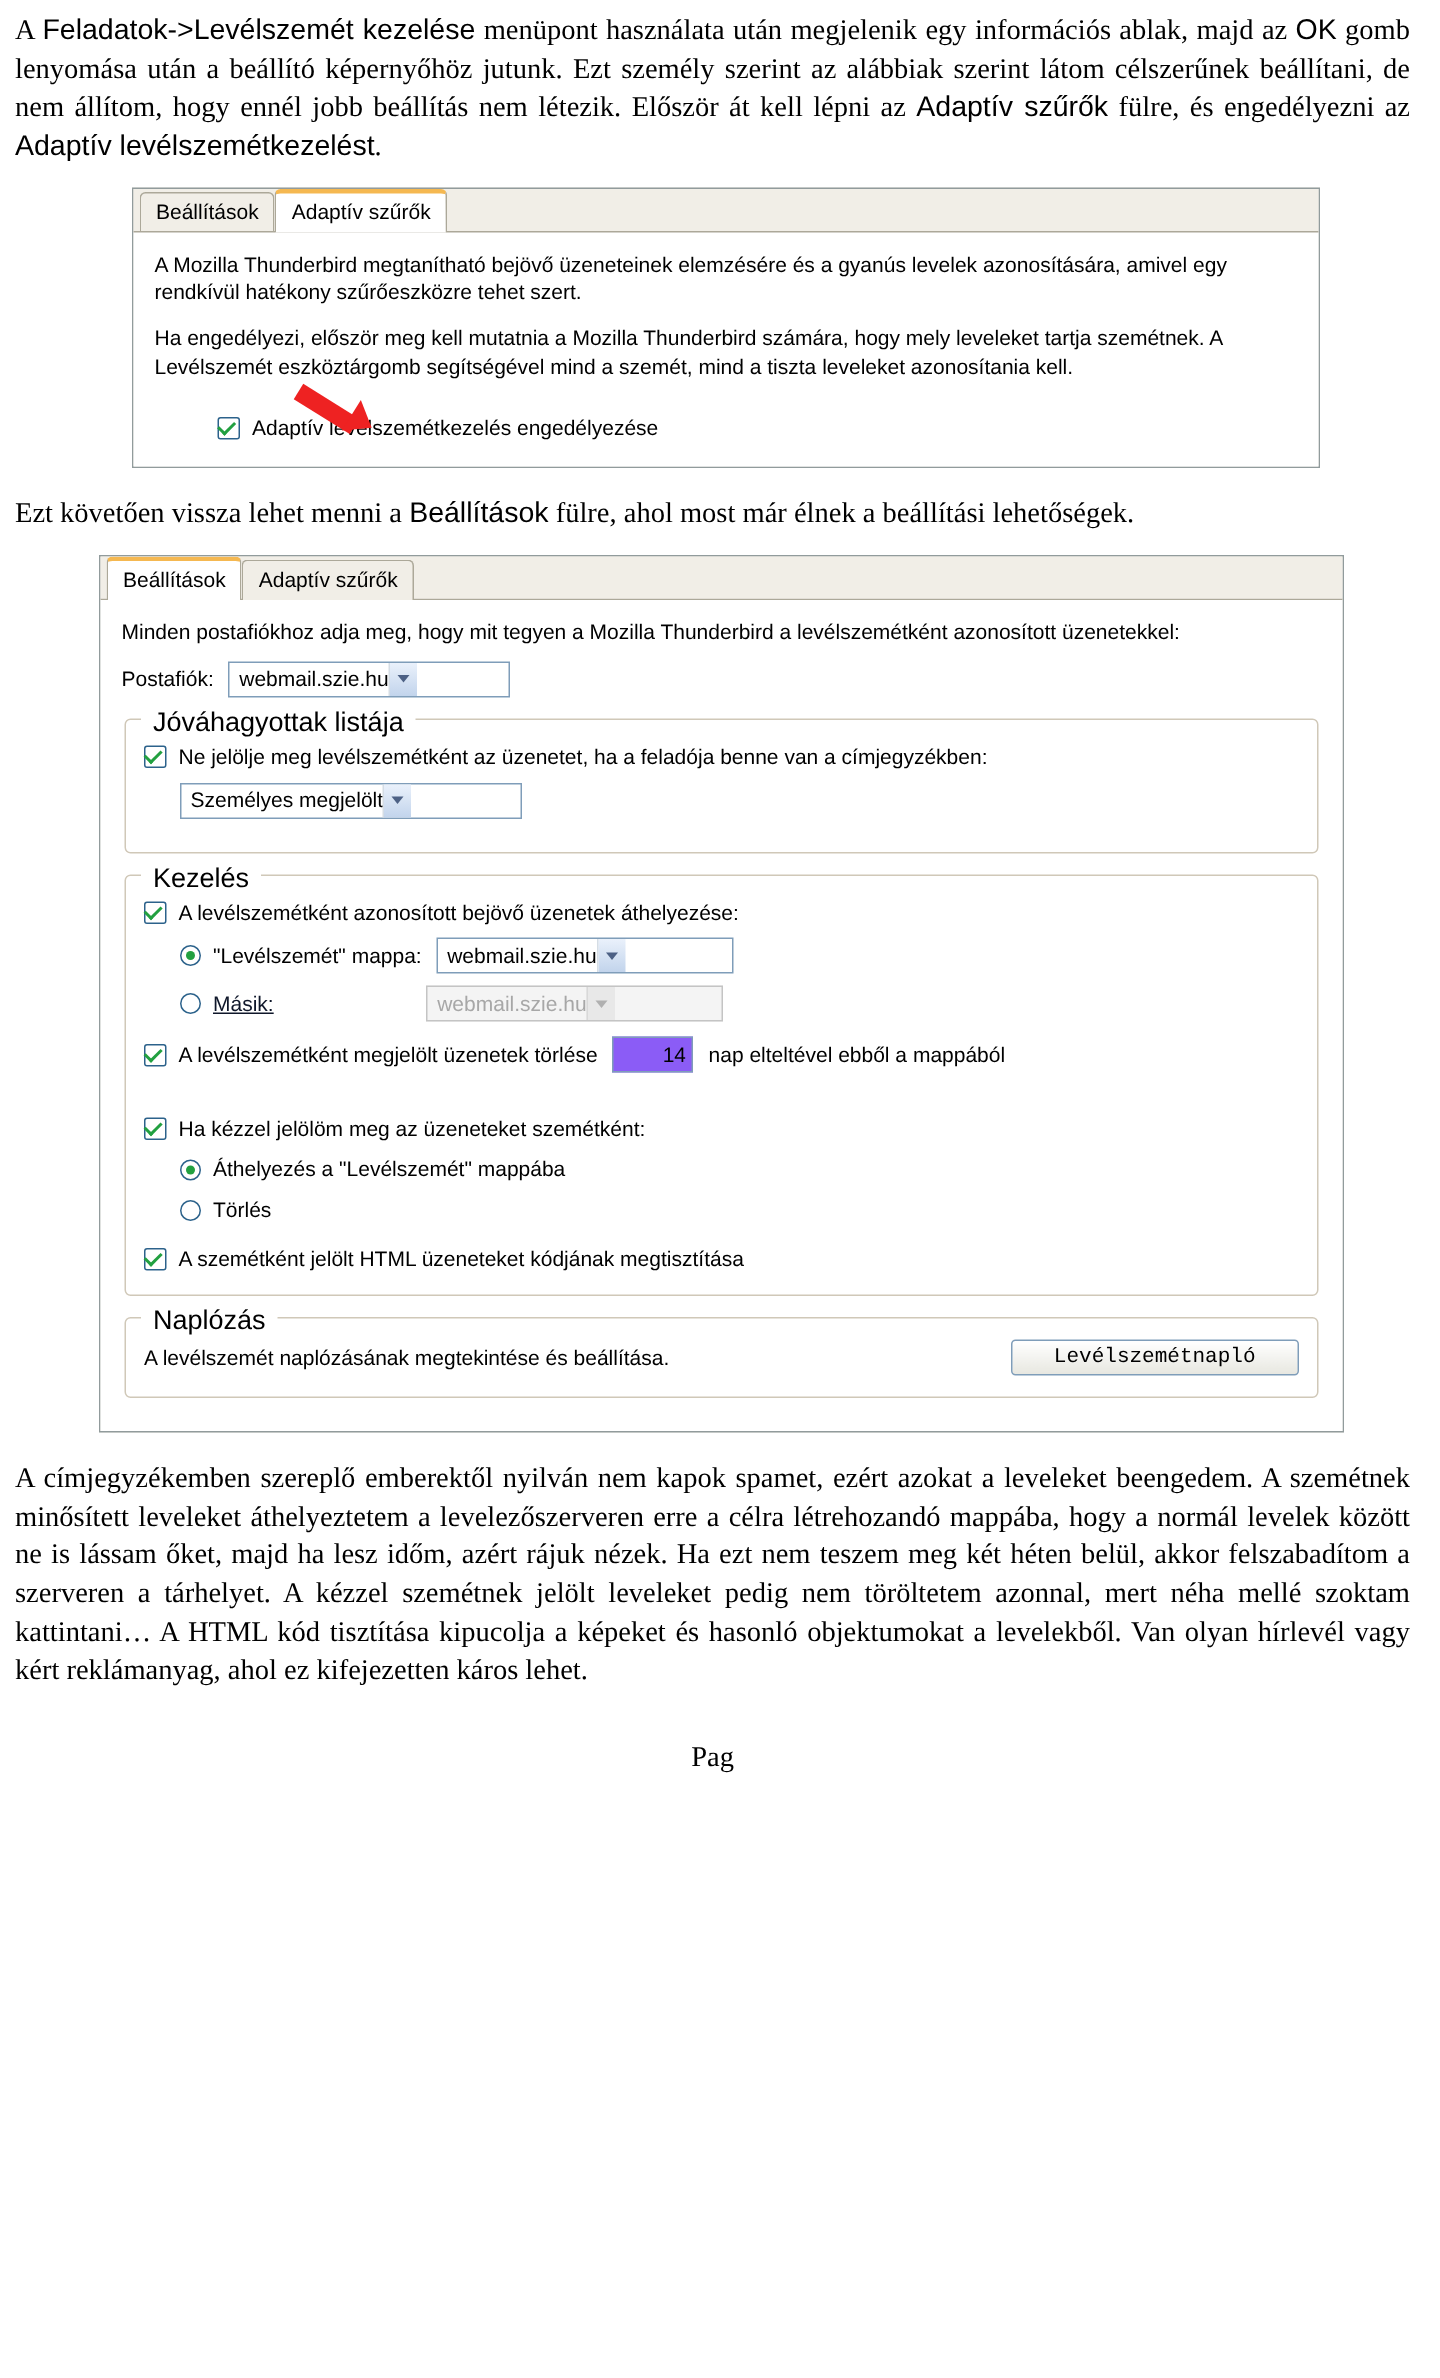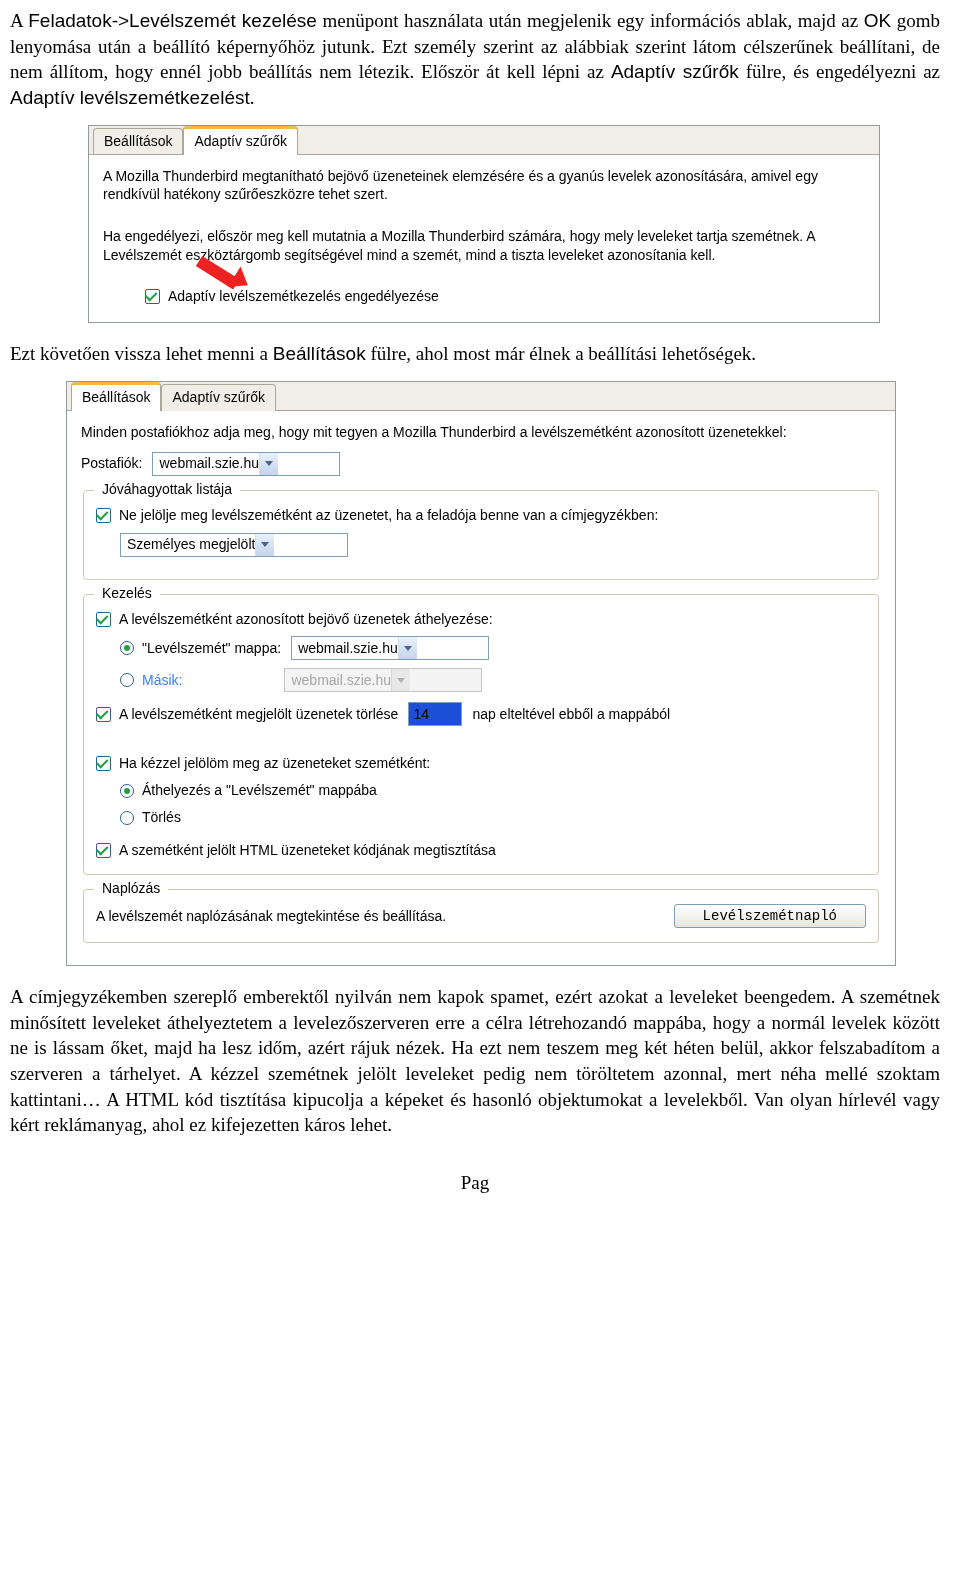--- a/index.html
+++ b/index.html
@@ -119,21 +119,21 @@
     border-radius: 4px;
     margin: 14px 2px 0 2px;
     padding: 14px 12px 14px 12px;
     position: relative;
   }
   .fieldset .legend {
     position: absolute;
     top: -11px; left: 10px;
     background: #fff;
     padding: 0 8px;
-    font-size: 14px;
+    font-size: 18px;
   }
   .select {
     display: inline-flex;
     align-items: center;
     border: 1px solid #7F9DB9;
     background: #fff;
     height: 22px;
     font-size: 14px;
     min-width: 160px;
     padding-left: 6px;
@@ -150,56 +150,56 @@
     content:"";
     width:0;height:0;
     border-left:4px solid transparent;
     border-right:4px solid transparent;
     border-top:5px solid #4D6185;
   }
   .select.disabled .arrowbtn { background:#E8E8E8; border-left-color:#D8D8D8; }
   .select.disabled .arrowbtn::after { border-top-color:#B0B0B0; }
   .tinput {
     border: 1px solid #7F9DB9;
-    background:#1d4ed8;
+    background:#8b5cf6;
     height: 22px;
     width: 44px;
     padding: 0 4px;
     font-size:14px;
-    text-align:left;
+    text-align:right;
   }
   .btn {
     border: 1px solid #7F9DB9;
     background: linear-gradient(#fff,#E7E7E0);
     border-radius: 3px;
     padding: 3px 28px;
     font-size: 14px;
     font-family: Liberation Mono, monospace;
     cursor: default;
   }
   .row { display:flex;align-items:center;gap:10px;margin:8px 0; }
   .indent { margin-left: 24px; }
   .indent2 { margin-left: 42px; }
   .pagefoot { text-align:center; font-family:"Times New Roman",serif; font-size:19px; margin-top:32px; }
-  .disabled-text { color:#3b82f6; }
+  .disabled-text { color:#0f172a;text-decoration:underline; }
 </style>
 </head>
 <body>
 
 <p>
   <span>A </span><span class="sans">Feladatok-&gt;Levélszemét kezelése</span><span> menüpont használata után megjelenik egy információs ablak, majd az </span><span class="sans">OK</span><span> gomb lenyomása után a beállító képernyőhöz jutunk. Ezt személy szerint az alábbiak szerint látom célszerűnek beállítani, de nem állítom, hogy ennél jobb beállítás nem létezik. Először át kell lépni az </span><span class="sans">Adaptív szűrők</span><span> fülre, és engedélyezni az </span><span class="sans">Adaptív levélszemétkezelést</span><span>.</span>
 </p>
 
 <div class="dialog" style="width:790px;">
   <div class="tabbar">
     <div class="tab">Beállítások</div>
     <div class="tab active">Adaptív szűrők</div>
   </div>
   <div class="tabcontent" style="position:relative;">
-    <div style="margin-bottom:23px;">A Mozilla Thunderbird megtanítható bejövő üzeneteinek elemzésére és a gyanús levelek azonosítására, amivel egy rendkívül hatékony szűrőeszközre tehet szert.</div>
+    <div style="margin-bottom:12px;">A Mozilla Thunderbird megtanítható bejövő üzeneteinek elemzésére és a gyanús levelek azonosítására, amivel egy rendkívül hatékony szűrőeszközre tehet szert.</div>
     <div style="margin-bottom:16px; position:relative;">Ha engedélyezi, először meg kell mutatnia a Mozilla Thunderbird számára, hogy mely leveleket tartja szemétnek. A Levélszemét eszköztárgomb segítségével mind a szemét, mind a tiszta leveleket azonosítania kell.</div>
     <div class="redarrow">
       <div class="shaft"></div>
         <div class="head"></div>
     </div>
     <div class="checkbox indent2" style="margin-top:6px;">
       <span class="cbox checked"></span>
       <span>Adaptív levélszemétkezelés engedélyezése</span>
     </div>
   </div>

